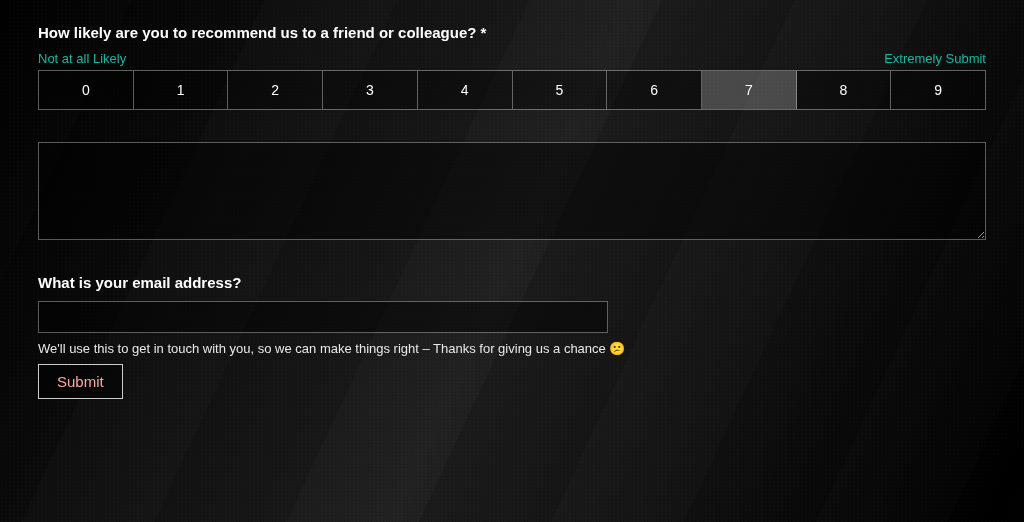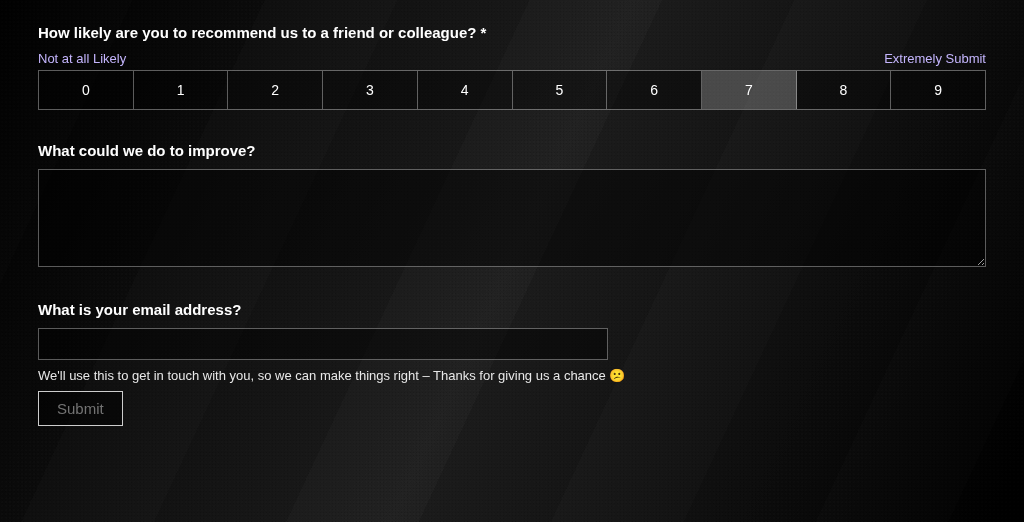--- a/index.html
+++ b/index.html
@@ -51,21 +51,21 @@
     font-size: 15px;
     font-weight: 700;
     margin-bottom: 10px;
   }
   .scale-labels {
     display: flex;
     justify-content: space-between;
     font-size: 13px;
     font-weight: 400;
     margin-bottom: 4px;
-    color: #c4b5fd;
+    color: #14b8a6;
   }
   .scale {
     display: flex;
     width: 100%;
     border: 1px solid rgba(255,255,255,0.35);
     margin-bottom: 32px;
   }
   .scale-cell {
     flex: 1;
     text-align: center;
@@ -103,21 +103,21 @@
   }
   .helper {
     font-size: 13px;
     color: #e8e8e8;
     margin-bottom: 8px;
   }
   .emoji { font-size: 13px; }
   button.submit {
     background: rgba(0,0,0,0.5);
     border: 1px solid rgba(255,255,255,0.8);
-    color: #737373;
+    color: #fca5a5;
     font-size: 15px;
     font-weight: 400;
     padding: 8px 18px;
     cursor: pointer;
     font-family: inherit;
   }
 </style>
 </head>
 <body>
 <div class="bg"></div>
@@ -135,21 +135,20 @@
     <div class="scale-cell">2</div>
     <div class="scale-cell">3</div>
     <div class="scale-cell">4</div>
     <div class="scale-cell">5</div>
     <div class="scale-cell">6</div>
     <div class="scale-cell selected">7</div>
     <div class="scale-cell">8</div>
     <div class="scale-cell">9</div>
   </div>
 
-  <div class="q-label">What could we do to improve?</div>
   <textarea class="improve" value="" style=""></textarea>
 
   <div class="q-label">What is your email address?</div>
   <input type="text" class="email" value="" style="">
   <div class="helper">
     <span>We'll use this to get in touch with you, so we can make things right – Thanks for giving us a chance </span><span class="emoji">😕</span>
   </div>
 
   <button class="submit">Submit</button>
 </div>

